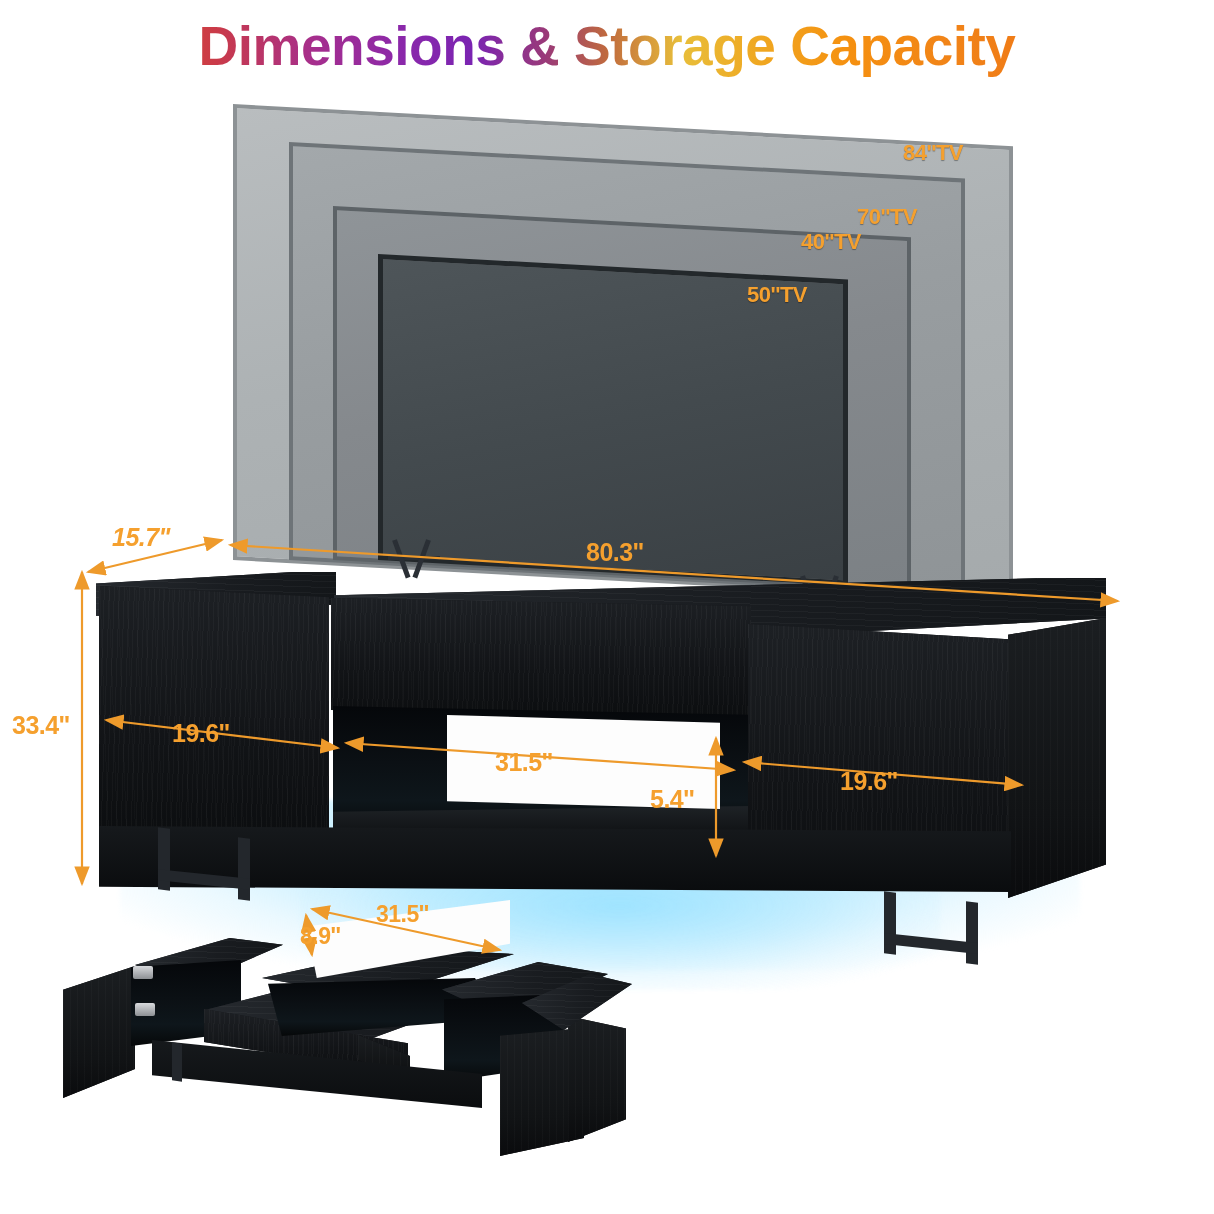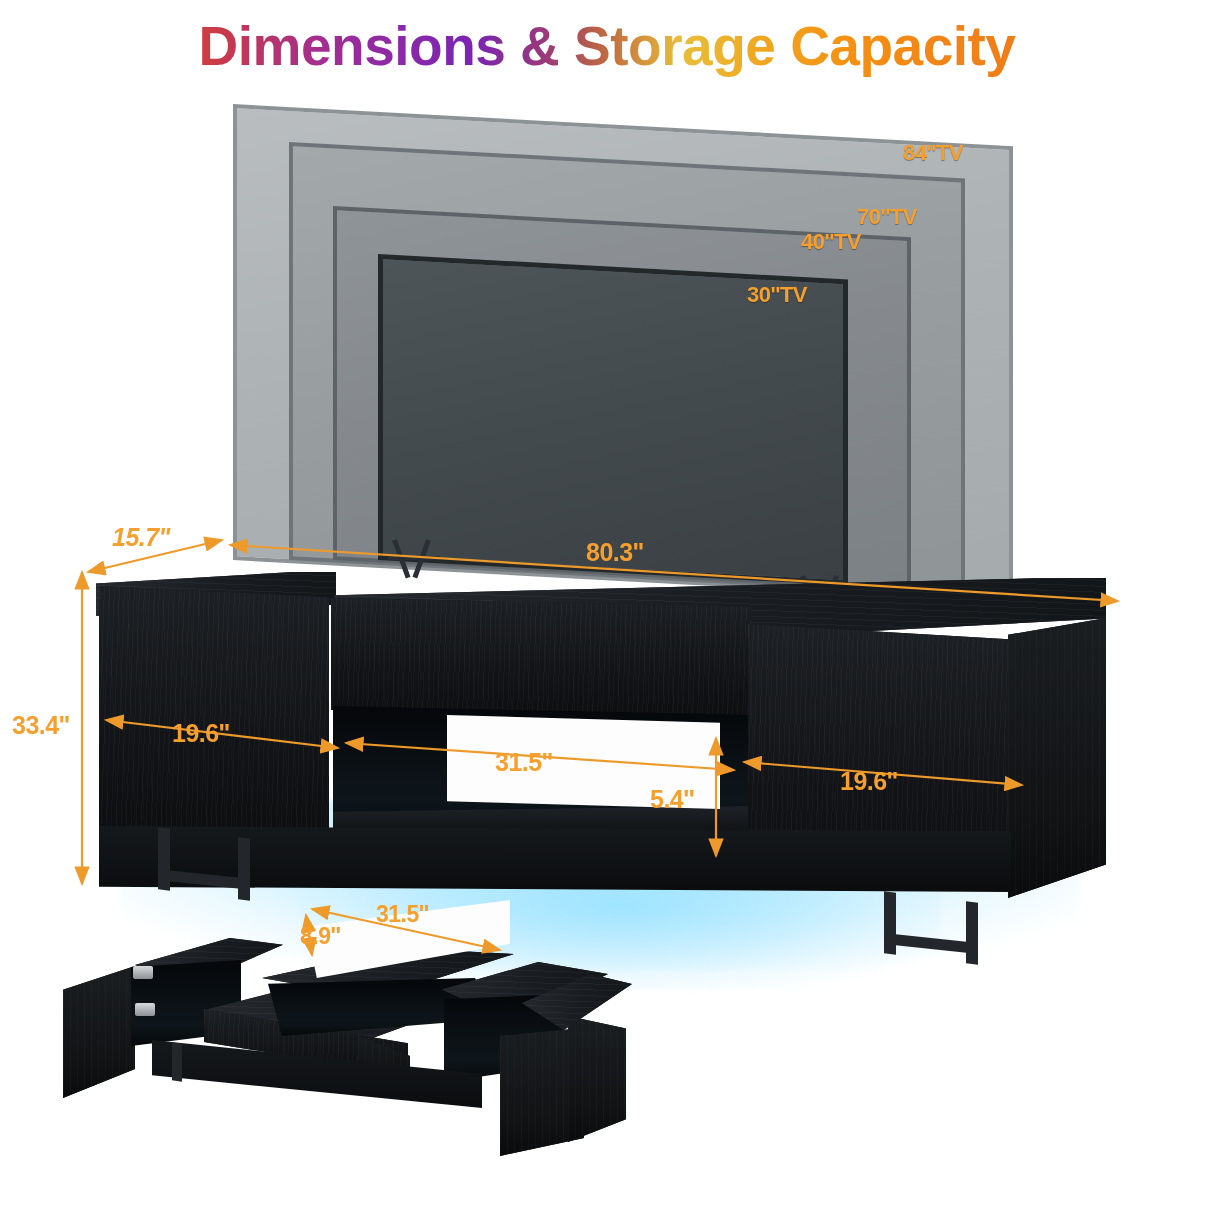--- a/index.html
+++ b/index.html
@@ -134,21 +134,21 @@
     <div class="tv-leg" style="left:392px; top:540px; width:5px; height:40px; transform:rotate(-20deg); transform-origin:top;"></div>
     <div class="tv-leg" style="left:426px; top:540px; width:5px; height:40px; transform:rotate(20deg); transform-origin:top;"></div>
 
     <div class="tv-leg" style="left:796px; top:592px; width:52px; height:4px;"></div>
     <div class="tv-leg" style="left:800px; top:576px; width:5px; height:40px; transform:rotate(-20deg); transform-origin:top;"></div>
     <div class="tv-leg" style="left:834px; top:576px; width:5px; height:40px; transform:rotate(20deg); transform-origin:top;"></div>
 
     <div class="tv-label" style="left:903px; top:140px;">84''TV</div>
     <div class="tv-label" style="left:857px; top:180px;margin-top:24px;">70''TV</div>
     <div class="tv-label" style="left:801px; top:229px;">40''TV</div>
-    <div class="tv-label" style="left:747px; top:282px;">30''TV</div>
+    <div class="tv-label" style="left:747px; top:282px;">50''TV</div>
   </div>
 
   <div class="glow" style="left:120px; top:800px; width:960px; height:170px;"></div>
   <div class="glow" style="left:300px; top:870px; width:640px; height:120px; opacity:.8;"></div>
 
   <div>
 
     <div class="cab wood-top" style="left:96px; top:572px; width:240px; height:44px;
                 clip-path:polygon(0% 26%, 82% 0%, 100% 0%, 100% 74%, 18% 100%, 0% 100%);"></div>
 

